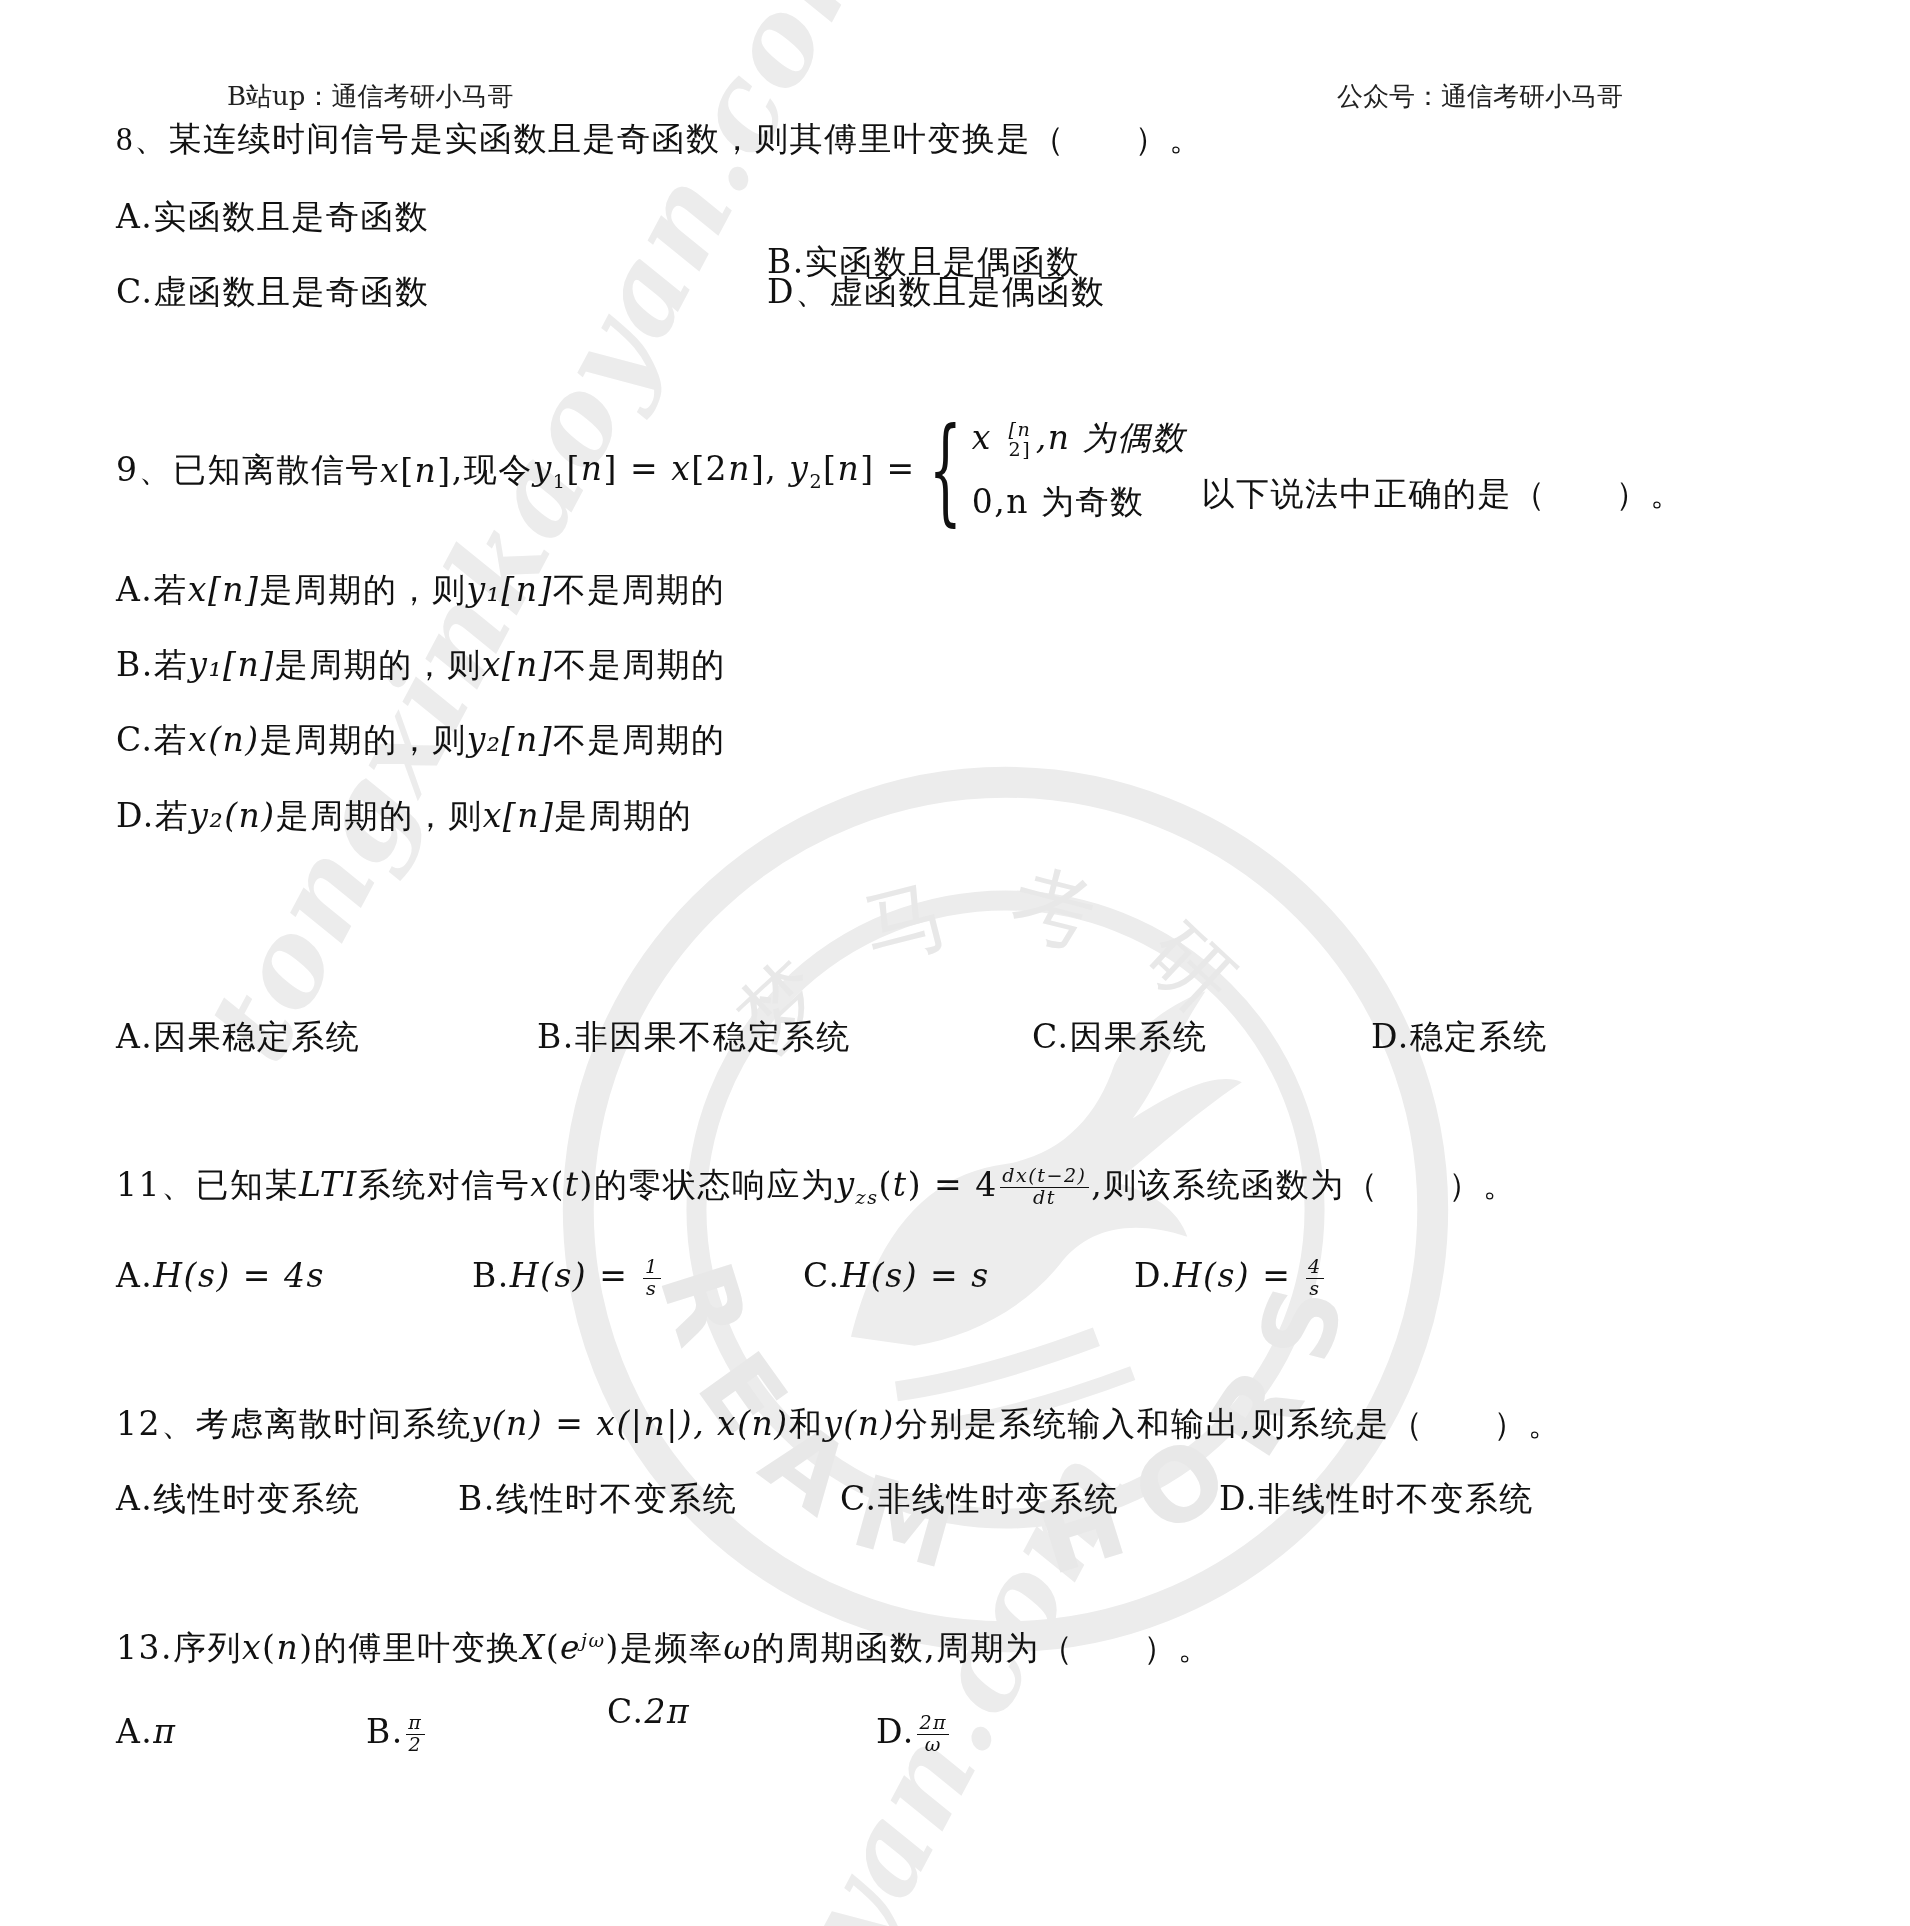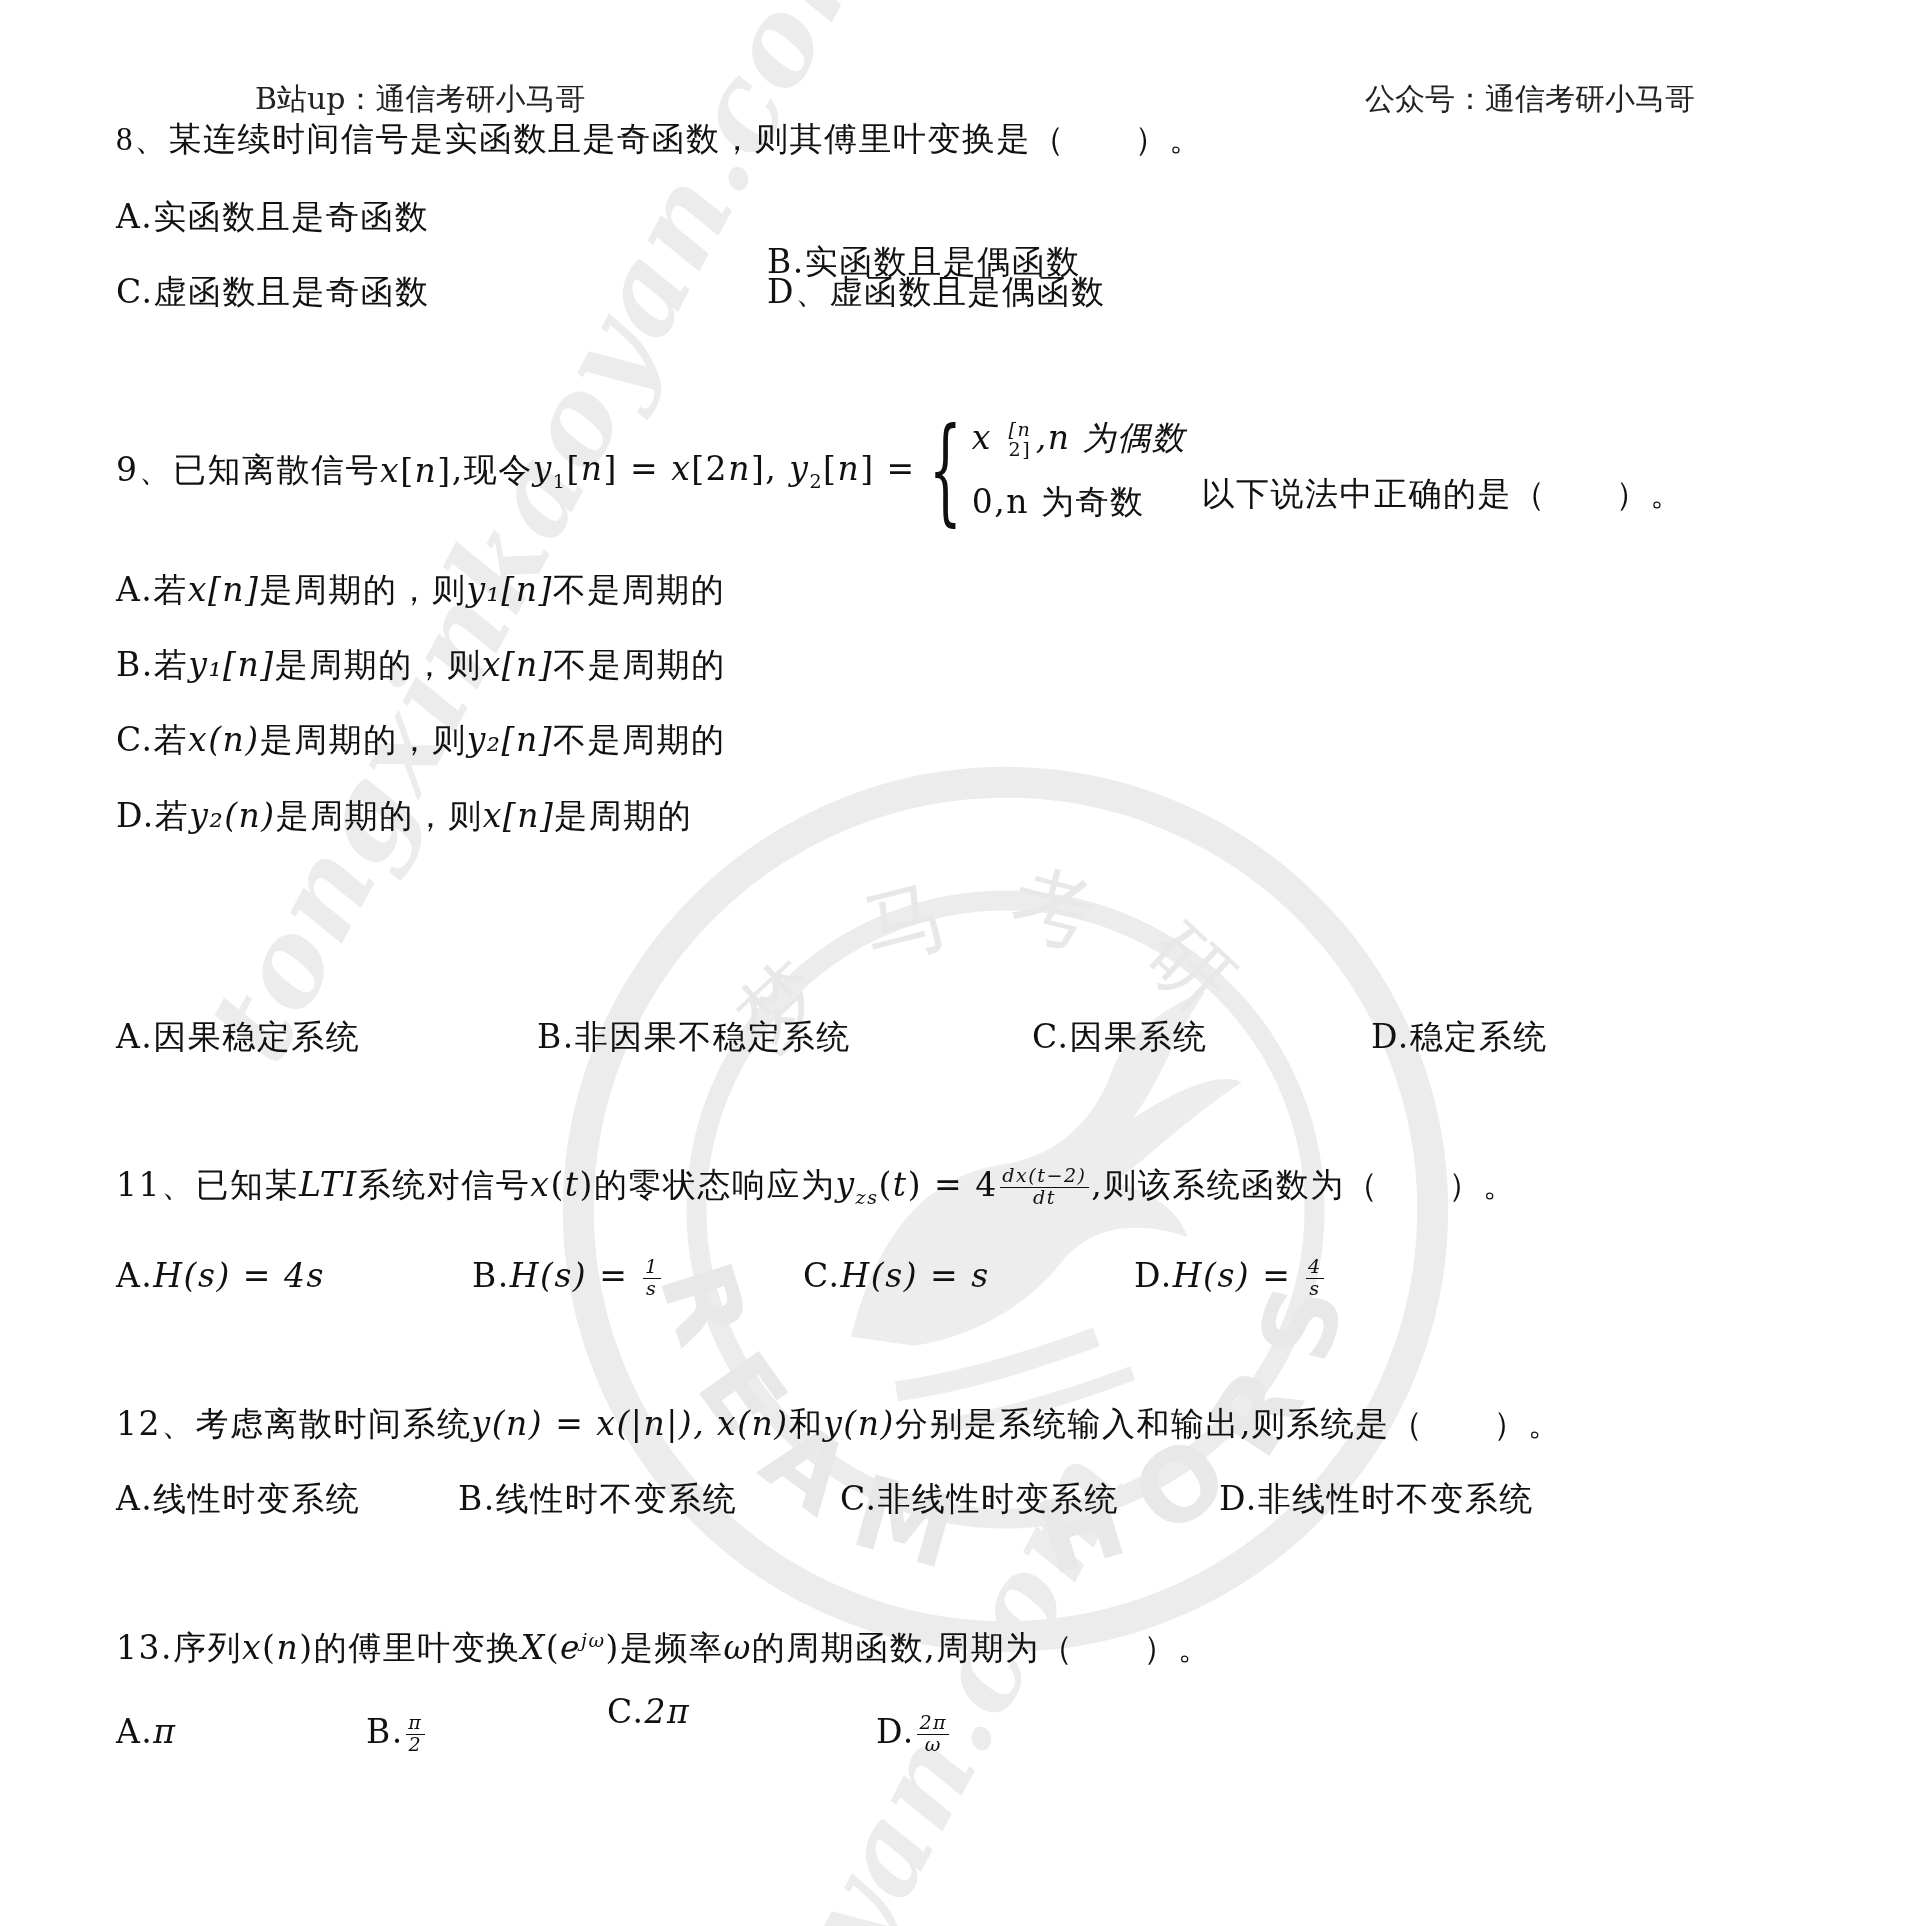--- a/index.html
+++ b/index.html
@@ -8,21 +8,21 @@
   .page { position: absolute; left: 0; top: 0; width: 1911px; height: 2702px; background: #ffffff; }
 
   
   .wm-text { position: absolute; font-family: "DejaVu Serif", serif; font-style: italic; font-weight: bold;
              color: #ececec; font-size: 116px; white-space: nowrap; transform-origin: left center; z-index: 0; letter-spacing: 2.3px; }
   .wm-seal { position: absolute; left: 551px; top: 755px; width: 909px; height: 909px; z-index: 0; }
 
   .content { position: absolute; left: 0; top: 0; width: 1911px; height: 2702px; z-index: 1; }
   .abs { position: absolute; white-space: nowrap; }
 
-  .hdr { font-family: "DejaVu Serif", serif; font-size: 30px; color: #222; margin-left: 28px; }
+  .hdr { font-family: "DejaVu Serif", serif; font-size: 26px; color: #222; }
   .q { font-size: 33px; letter-spacing: 1.5px; }
   .opt { font-size: 33px; letter-spacing: 1.5px; }
   .m { font-family: "DejaVu Serif", serif; font-style: italic; }
   .up { font-style: normal; }
   sub, sup { font-size: 58%; }
   .frac { display: inline-block; vertical-align: middle; text-align: center; font-size: 58%; line-height: 1.05; margin: 0 2.3px; }
   .frac > span { display: block; }
   .frac .num { border-bottom: 1.5px solid #111; padding: 0 2.3px; }
 
   .brace-block { display: inline-flex; align-items: center; vertical-align: middle; }

